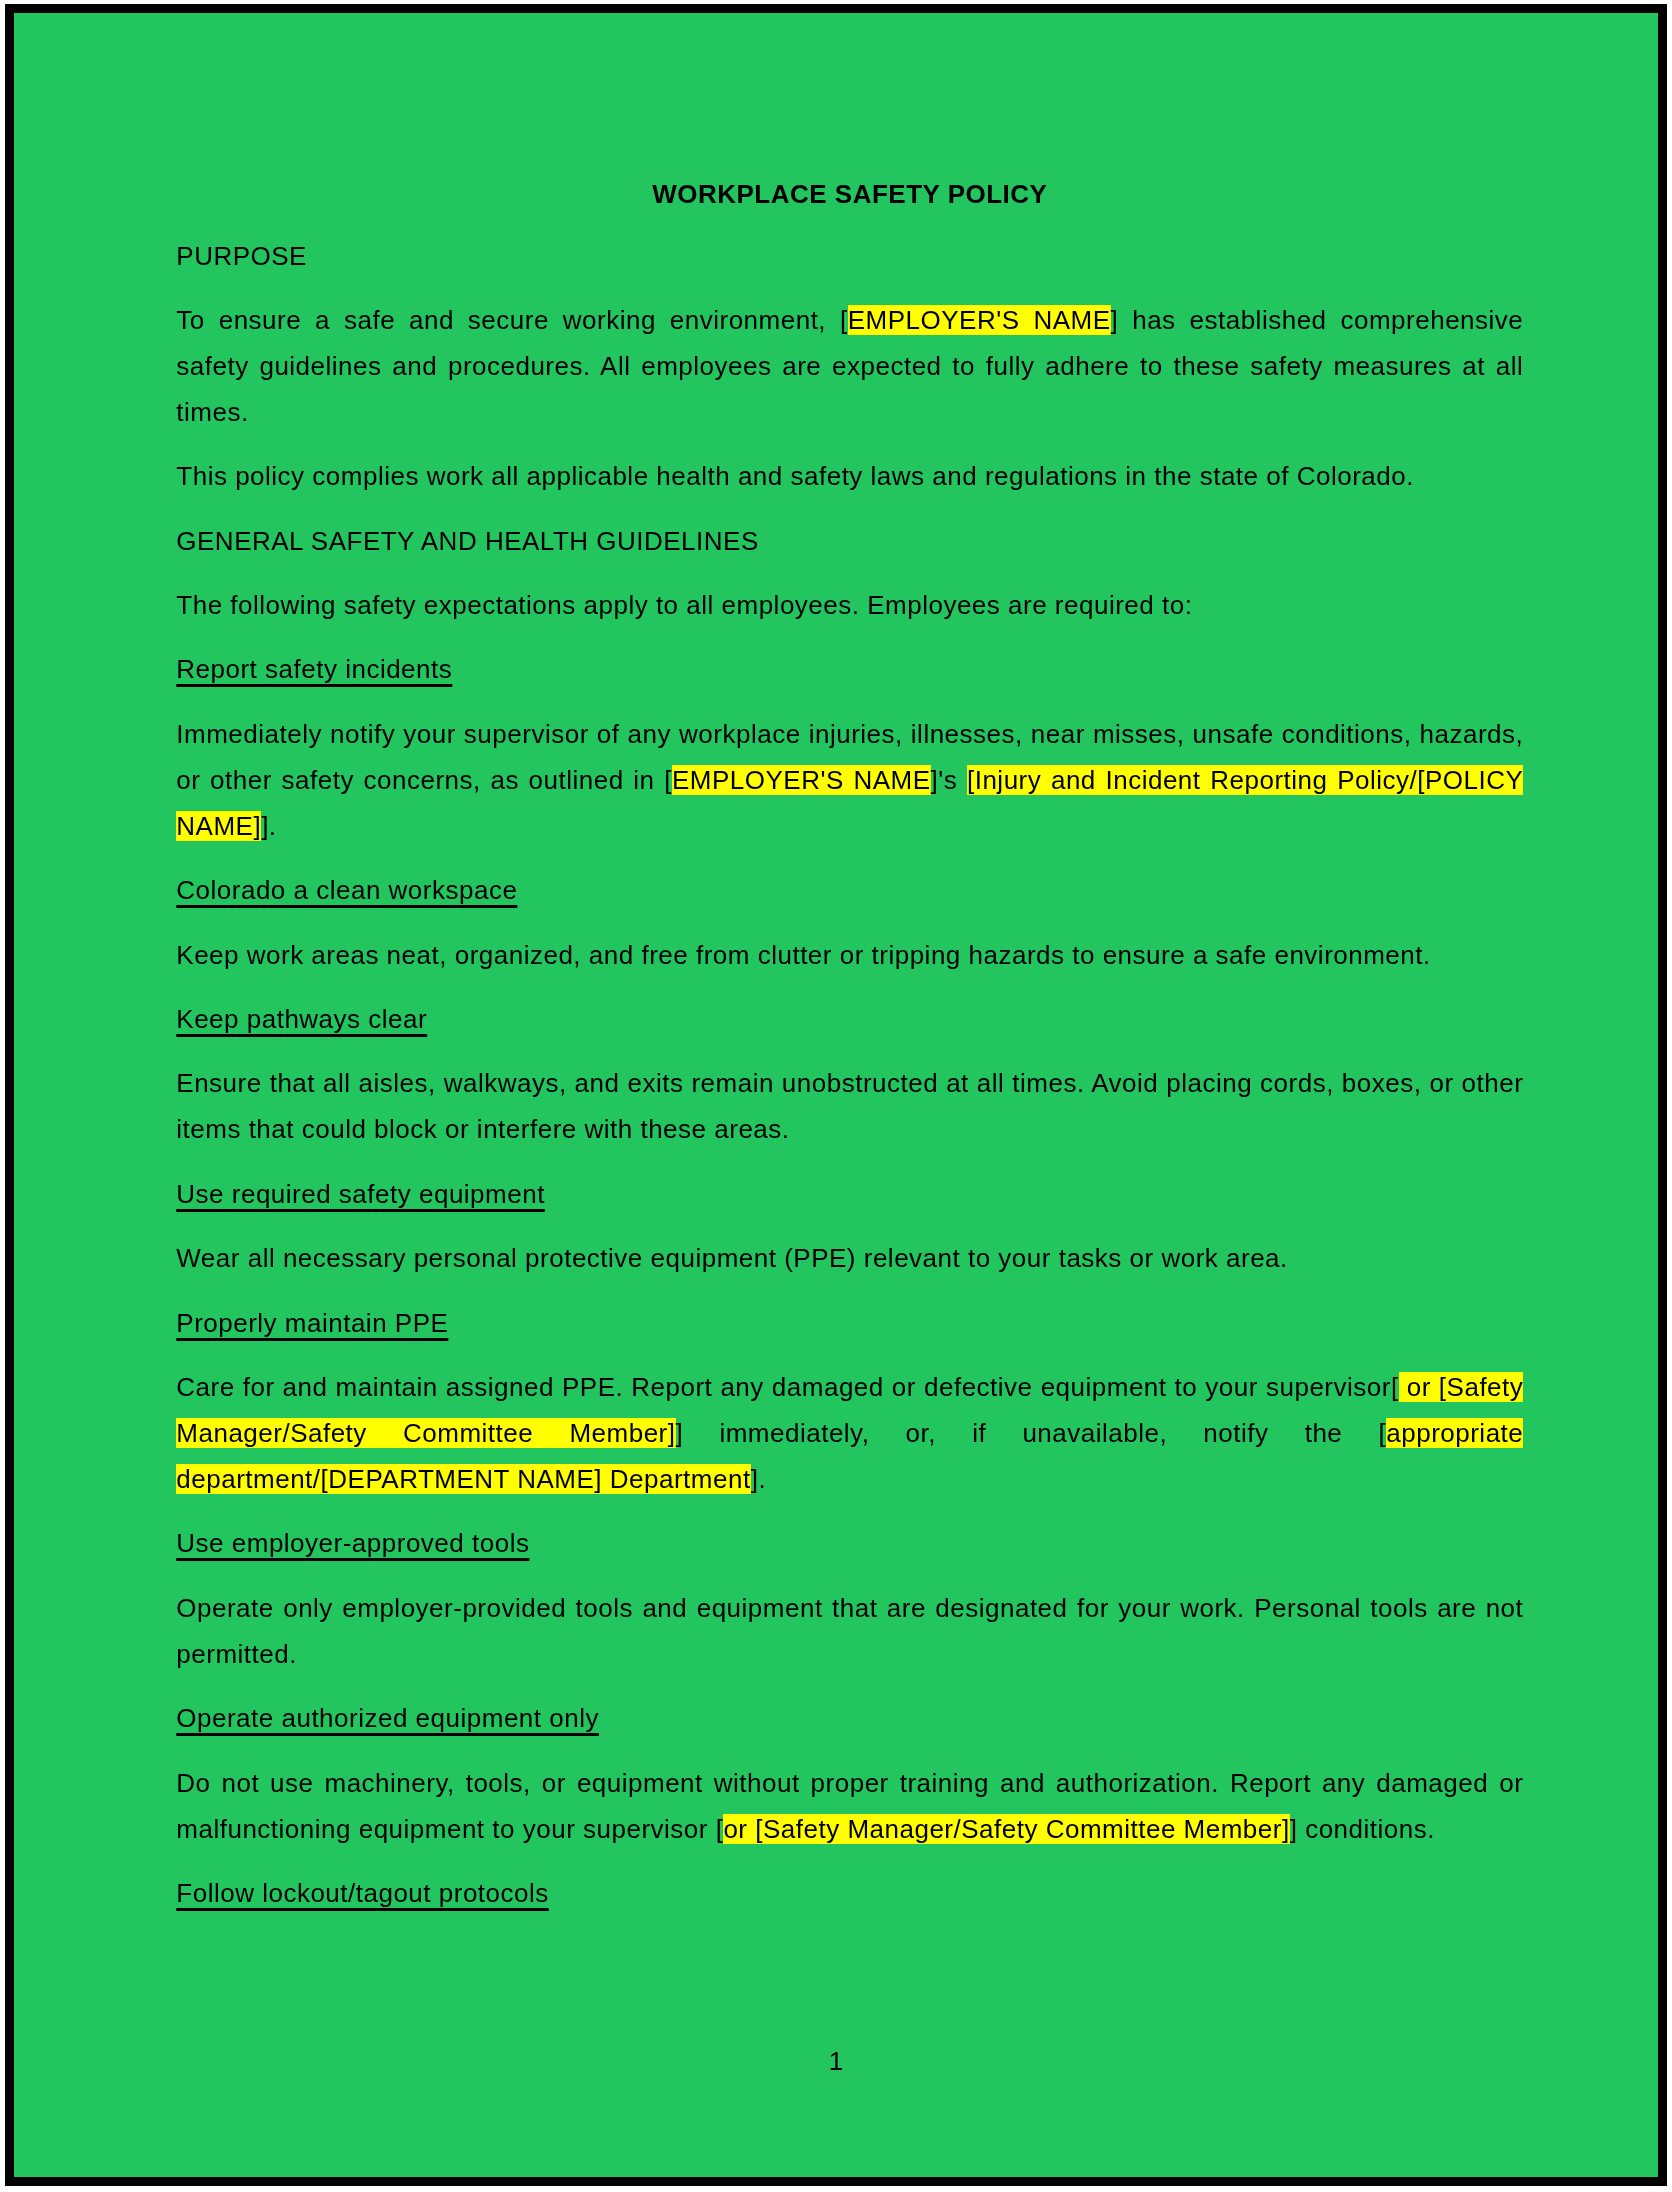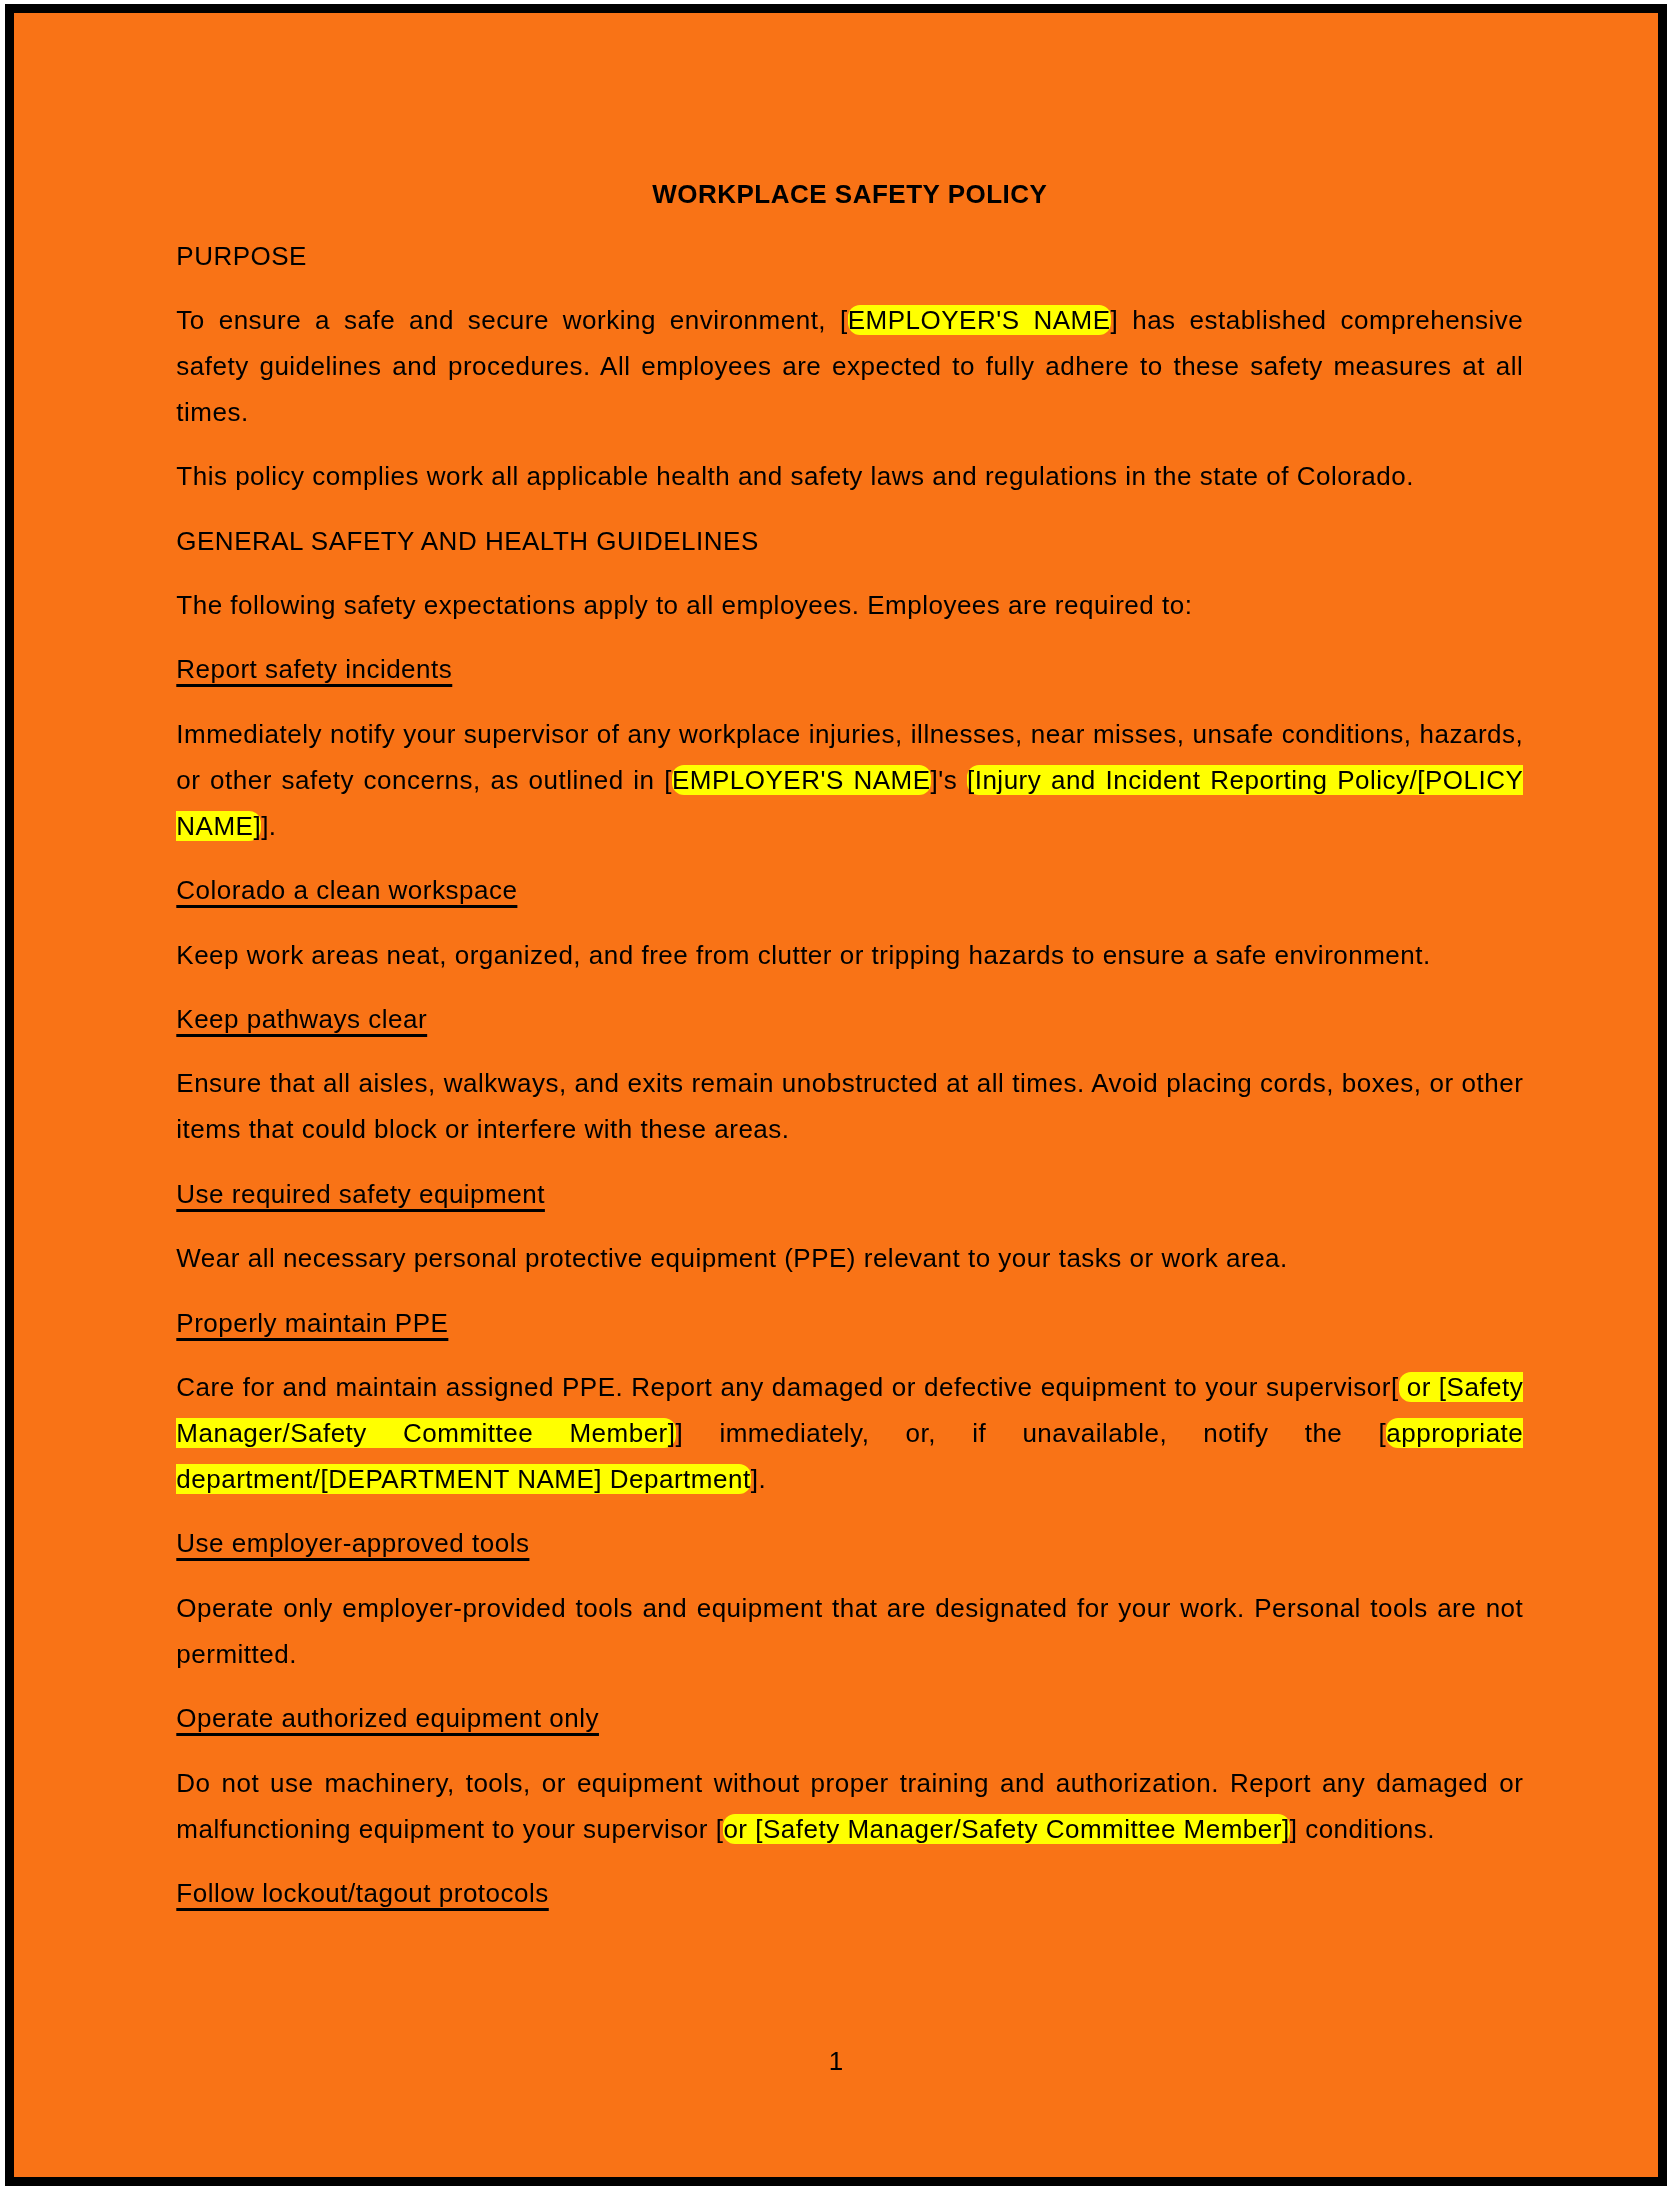--- a/index.html
+++ b/index.html
@@ -11,21 +11,21 @@
     height: 2193px;
     background:#ffffff;
     font-family:"Liberation Sans", sans-serif;
     color: var(--ink);
     overflow: hidden;
   }
   .frame {
     position:absolute;
     left:5.3px; top:3.5px; right:5.3px; bottom:7px;
     border:9.7px solid var(--ink);
-    background:#f97316;
+    background:#22c55e;
   }
   .content {
     position:absolute;
     left:162px;
     width:1347px;
     top:158px;
     font-size:26px;
     line-height:46px;
     letter-spacing:0.5px;
   }
@@ -45,21 +45,21 @@
     font-weight:400;
     font-size:26px;
     text-decoration:underline;
     text-decoration-thickness:2.6px;
     text-underline-offset:6.1px;
   }
   .content p {
     margin:0 0 18.4px 0;
     text-align:justify;
   }
-  .hl { background: var(--hl); border-radius: 12px; }
+  .hl { background: var(--hl); }
   .footer {
     position:absolute;
     left:0; right:0;
     bottom:93px;
     text-align:center;
     font-size:26px;
     line-height:46px;
   }
 </style>
 </head>

